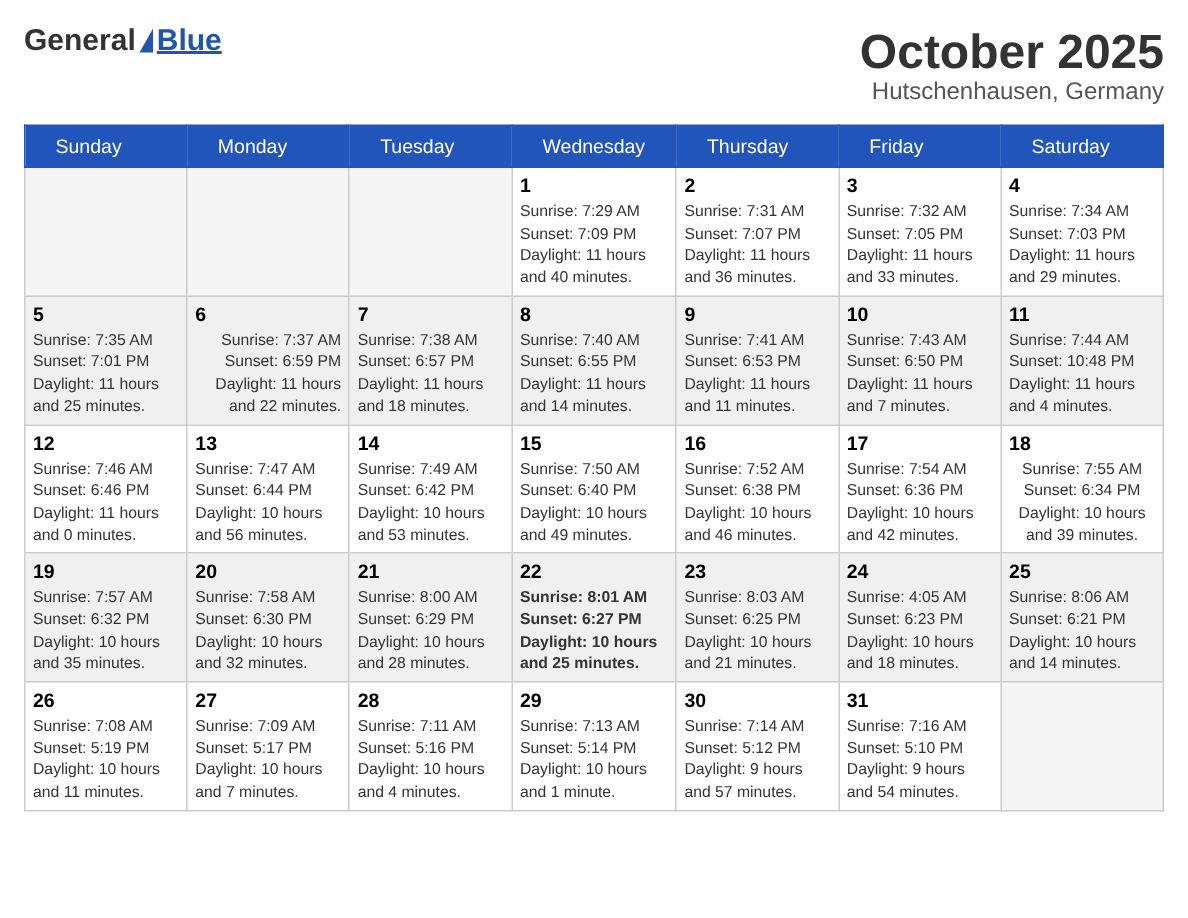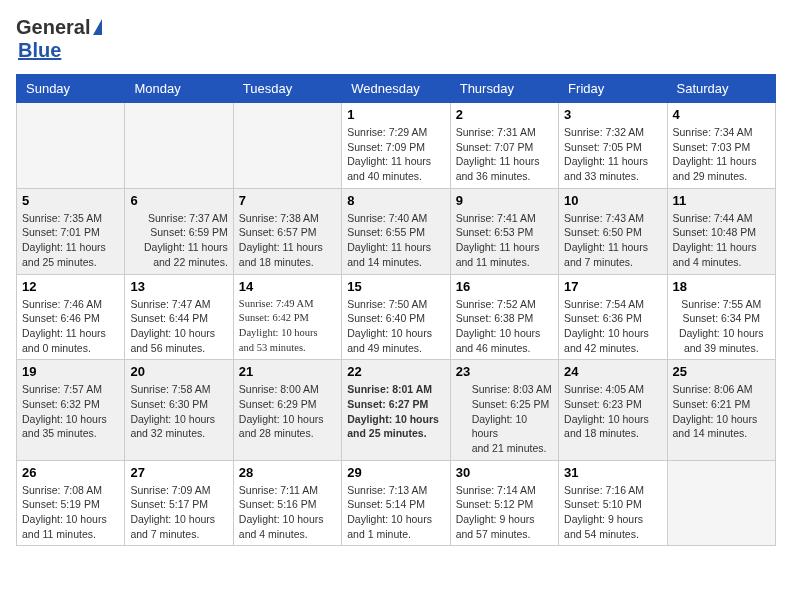--- a/index.html
+++ b/index.html
@@ -11,21 +11,21 @@
       padding: 16px;
     }
     .header {
       display: flex;
       justify-content: space-between;
       align-items: flex-start;
       margin-bottom: 12px;
     }
     .logo {
       display: flex;
-      flex-direction: column;
+      flex-direction: row;
       align-items: flex-start;
     }
     .logo-row {
       display: flex;
       align-items: center;
     }
     .title-block {
       text-align: right;
     }
     .month-title {
@@ -38,21 +38,21 @@
       color: #555;
     }
     .calendar {
       width: 100%;
       border-collapse: collapse;
       font-size: 11px;
     }
     .calendar th {
       background: #2255bb;
       color: #fff;
-      padding: 6px 9px;
+      padding: 6px 20px;
       text-align: left;
       font-size: 13px;
       font-weight: normal;
       border: 1px solid #2255bb;
     }
     .calendar td {
       border: 1px solid #ccc;
       vertical-align: top;
       padding: 4px 5px;
       width: 108px;
@@ -83,20 +83,24 @@
 <div class="header">
   <div class="logo">
     <div class="logo-row">
       <span style="font-size:20px;font-weight:bold;color:#333;">General</span>
       <span style="display:inline-block;margin-left:3px;width:0;height:0;border-left:9px solid transparent;border-bottom:16px solid #2255aa;vertical-align:middle;margin-bottom:2px;"></span>
     </div>
     <div>
       <span style="font-size:20px;font-weight:bold;color:#2255aa;margin-left:2px;text-decoration:underline;">Blue</span>
     </div>
   </div>
+  <div class="title-block">
+    <div class="month-title">October 2025</div>
+    <div class="location">Hutschenhausen, Germany</div>
+  </div>
 </div>
 
 <table class="calendar">
   <thead>
     <tr>
     <th>Sunday</th>
         <th>Monday</th>
         <th>Tuesday</th>
         <th>Wednesday</th>
         <th>Thursday</th>
@@ -199,21 +203,21 @@
         </td>
         <td>
           <span class="day-num">13</span>
           <div class="day-info" style="white-space: pre-line;">Sunrise: 7:47 AM
 Sunset: 6:44 PM
 Daylight: 10 hours
 and 56 minutes.</div>
         </td>
         <td>
           <span class="day-num">14</span>
-          <div class="day-info" style="white-space: pre-line; font-family: Liberation Serif, serif;">Sunrise: 7:49 AM
+          <div class="day-info" style="white-space: pre-line;">Sunrise: 7:49 AM
 Sunset: 6:42 PM
 Daylight: 10 hours
 and 53 minutes.</div>
         </td>
         <td>
           <span class="day-num">15</span>
           <div class="day-info" style="white-space: pre-line;">Sunrise: 7:50 AM
 Sunset: 6:40 PM
 Daylight: 10 hours
 and 49 minutes.</div>
@@ -264,21 +268,21 @@
         </td>
         <td>
           <span class="day-num">22</span>
           <div class="day-info" style="white-space: pre-line; font-weight: bold;">Sunrise: 8:01 AM
 Sunset: 6:27 PM
 Daylight: 10 hours
 and 25 minutes.</div>
         </td>
         <td>
           <span class="day-num">23</span>
-          <div class="day-info" style="white-space: pre-line; margin-left: 16px;">Sunrise: 8:03 AM
+          <div class="day-info" style="white-space: pre-line;">Sunrise: 8:03 AM
 Sunset: 6:25 PM
 Daylight: 10 hours
 and 21 minutes.</div>
         </td>
         <td>
           <span class="day-num">24</span>
           <div class="day-info" style="white-space: pre-line;">Sunrise: 4:05 AM
 Sunset: 6:23 PM
 Daylight: 10 hours
 and 18 minutes.</div>

